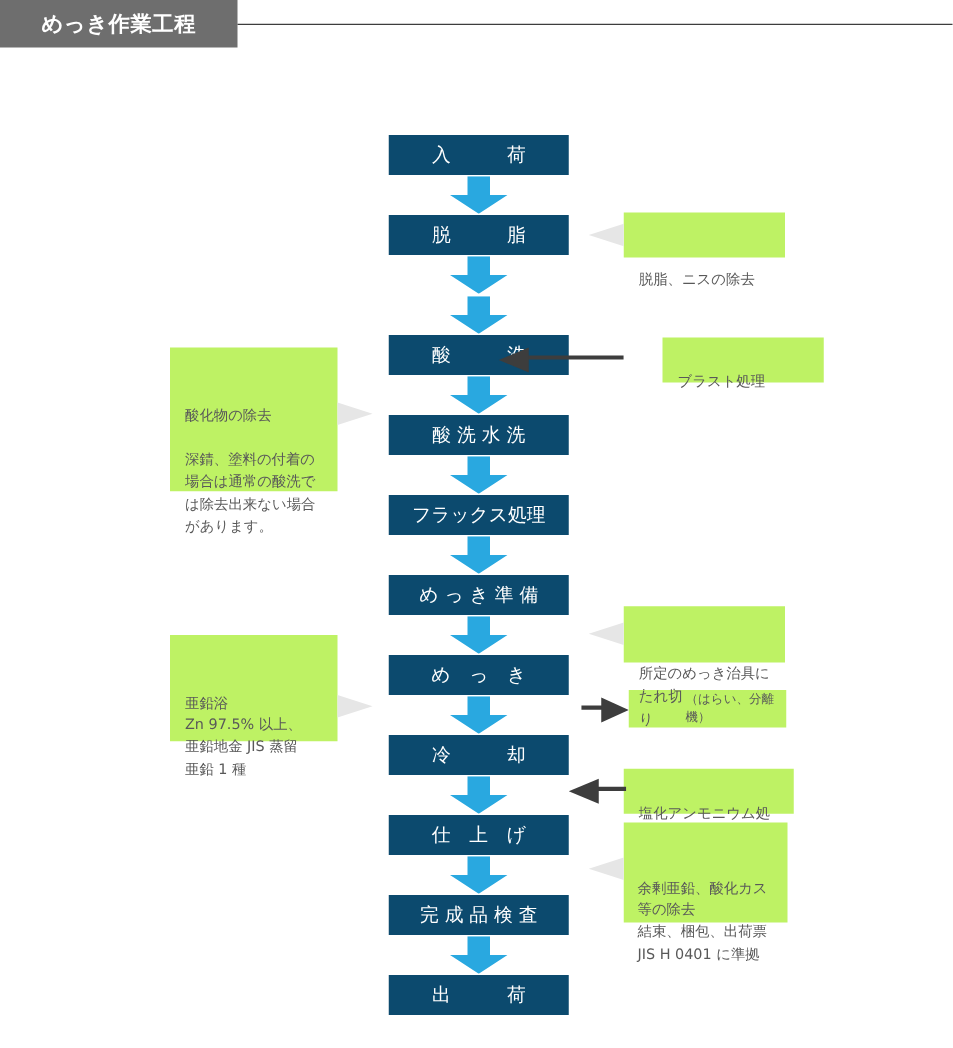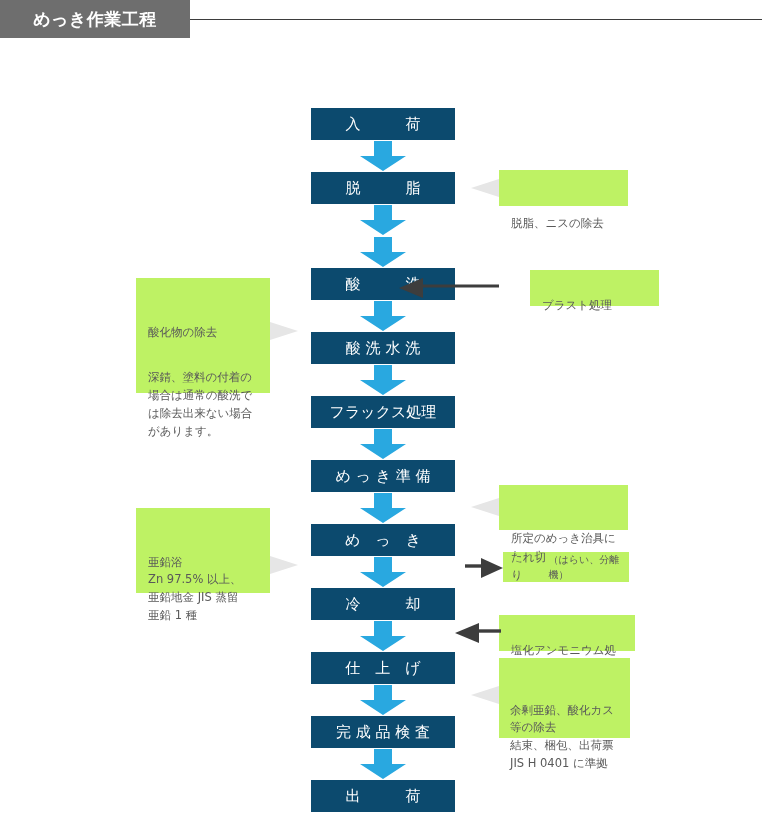--- a/index.html
+++ b/index.html
@@ -203,21 +203,21 @@
 <div class="callout" style="left:499px; top:270px; width:129px; height:36px;margin-left:31px;">
   <span>ブラスト処理</span>
 </div>
 <svg class="dark-arrow" style="left:399px; top:277px; width:100px;" viewBox="0 0 100 22">
   <path d="M100 9 H22 V9 Z" stroke="#3d3d3d" stroke-width="3.2" fill="none"></path>
   <path d="M0 11 L24 1 L24 21 Z" fill="#3d3d3d"></path>
 </svg>
 
 <div class="callout" style="left:136px; top:278px; width:134px; height:115px; padding:10px 12px;">
   <div class="ptr ptr-right" style="right:-28px; top:44px;"></div>
-  <div style="margin-bottom:10px;">酸化物の除去</div>
+  <div style="">酸化物の除去</div>
   <div>深錆、塗料の付着の
 場合は通常の酸洗で
 は除去出来ない場合
 があります。</div>
 </div>
 
 <div class="callout" style="left:499px; top:485px; width:129px; height:45px;">
   <div class="ptr ptr-left" style="left:-28px; top:13px;"></div>
   <span>所定のめっき治具に
 セット</span>

